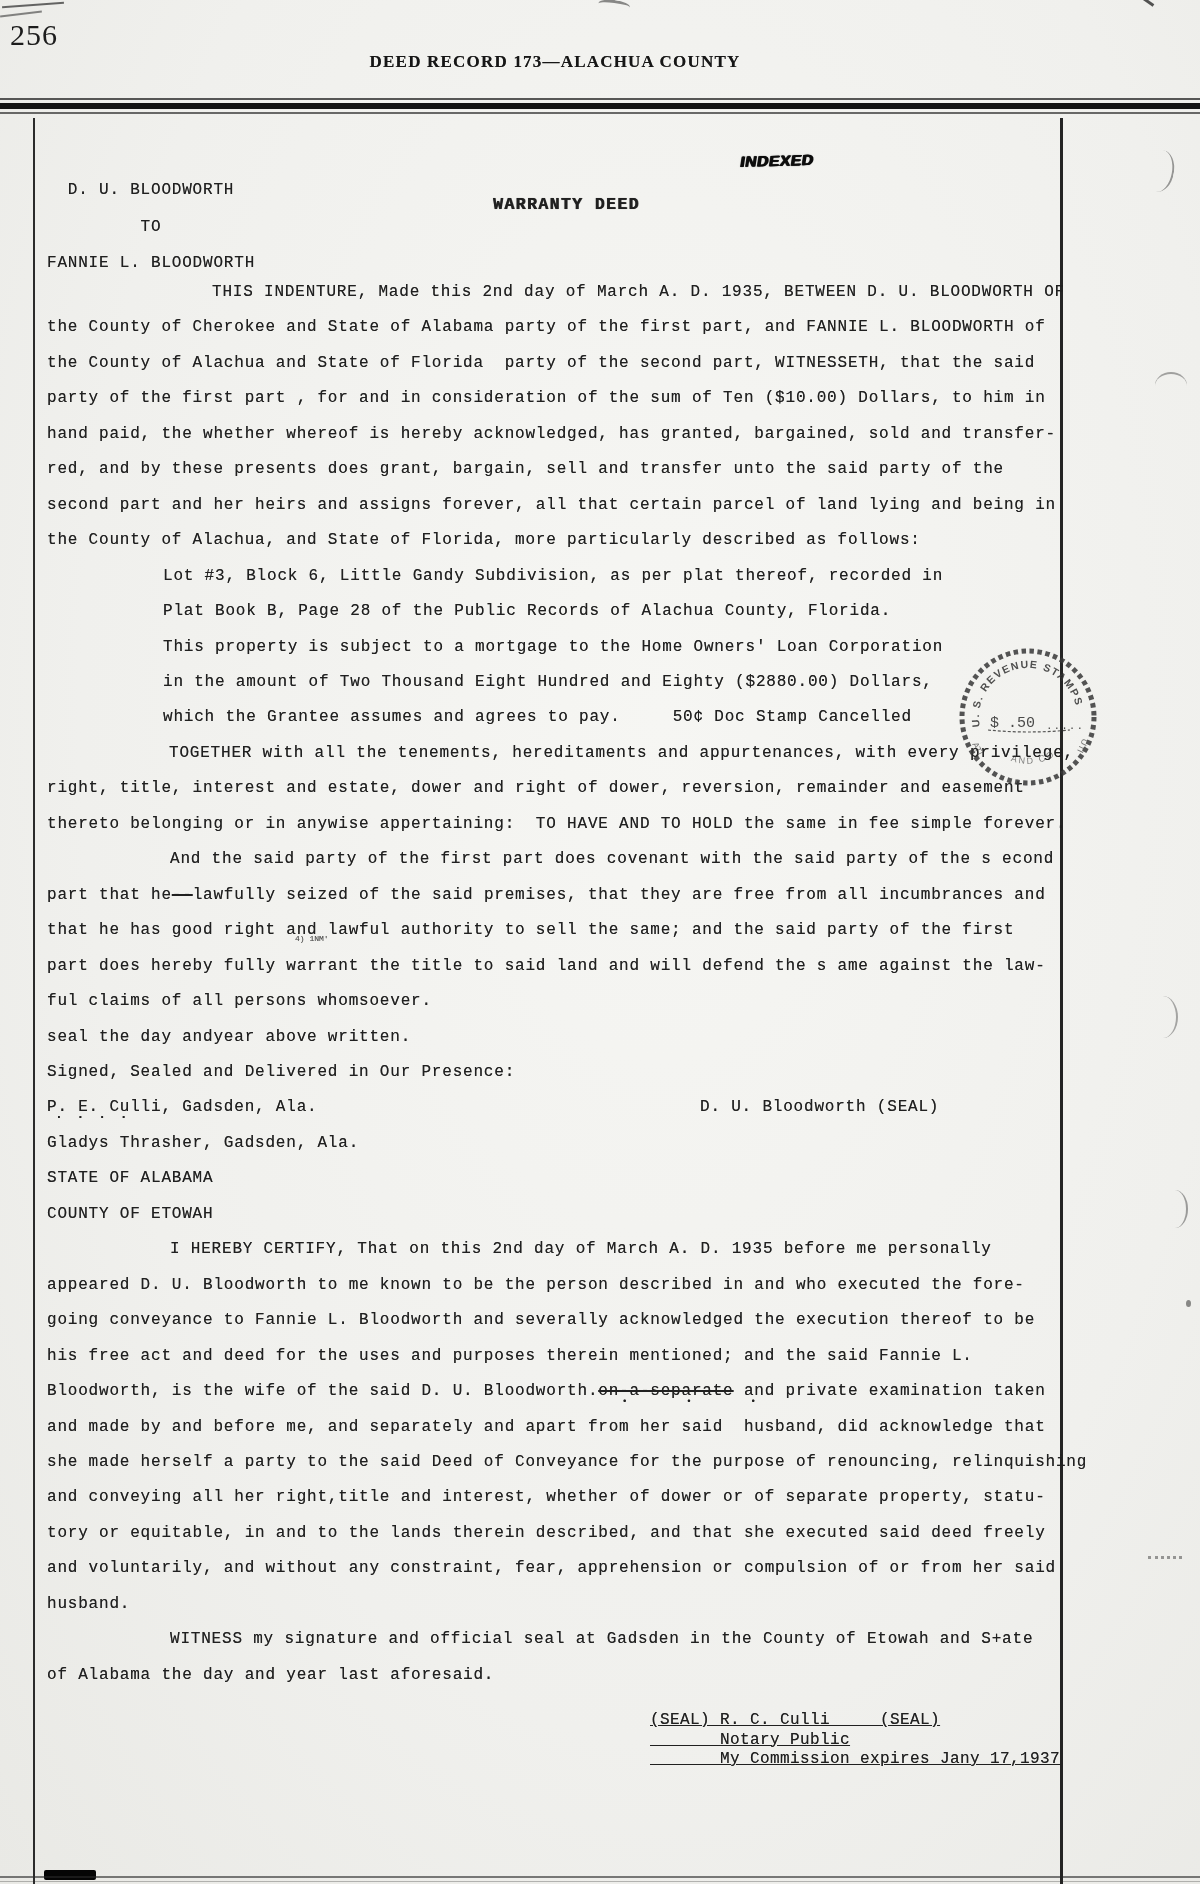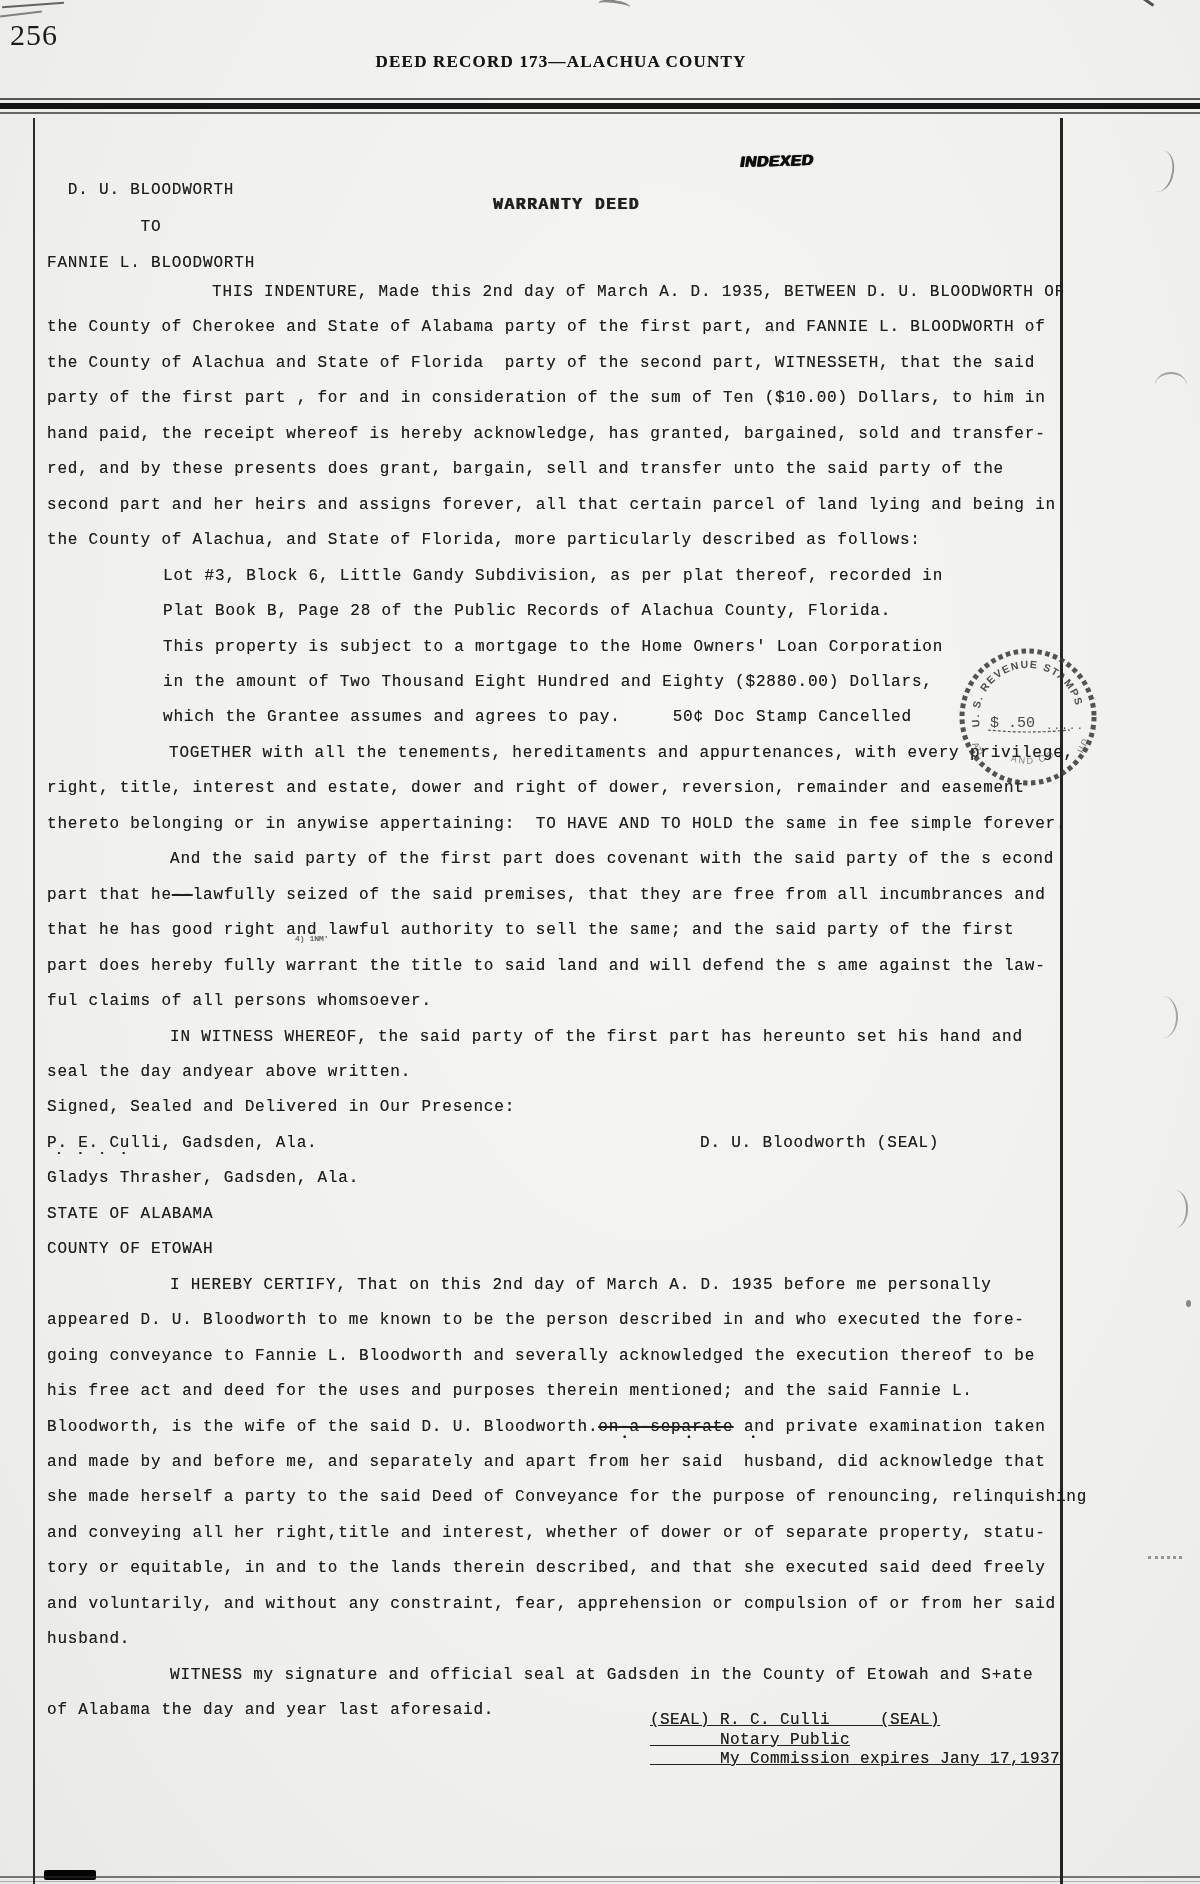--- a/index.html
+++ b/index.html
@@ -10,21 +10,21 @@
     font-family:"Liberation Mono","DejaVu Sans Mono",monospace;
     color:#202020;
   }
   
   .corner-num{
     position:absolute;left:10px;top:18px;
     font-family:"Liberation Serif","DejaVu Serif",serif;
     font-size:30px;color:#1c1c1c;letter-spacing:1px;
   }
   .page-header{
-    position:absolute;left:14px;top:52px;width:1094px;text-align:center;
+    position:absolute;left:8px;top:52px;width:1094px;text-align:center;
     font-family:"Liberation Serif","DejaVu Serif",serif;
     font-weight:bold;font-size:17px;letter-spacing:1.2px;color:#161616;
     text-shadow:0 0 .5px rgba(0,0,0,.55);
   }
   .rule-double{position:absolute;left:0;top:98px;width:1200px;height:18px;}
   .rule-double .thin1{position:absolute;top:0;left:0;width:100%;height:2px;background:rgba(35,35,35,.75);}
   .rule-double .thick{position:absolute;top:5px;left:0;width:100%;height:6px;background:#141414;}
   .rule-double .thin2{position:absolute;top:14px;left:0;width:100%;height:2px;background:rgba(45,45,45,.7);}
   .border-left{position:absolute;left:33px;top:118px;width:2px;height:1766px;background:#2b2b2b;z-index:1;}
   .border-right{position:absolute;left:1060px;top:118px;width:3px;height:1766px;background:#242424;z-index:1;}
@@ -98,38 +98,37 @@
     <div>TO</div>
     <div>FANNIE L. BLOODWORTH</div>
   </div>
   <div class="doc-title typew">WARRANTY DEED</div>
 
   <div id="deed-body" class="typew">
       <div class="bline" style="padding-left: 123px; text-align: center;"><span>THIS INDENTURE, Made this 2nd day of March A. D. 1935, BETWEEN D. U. BLOODWORTH OF</span></div>
       <div class="bline"><span>the County of Cherokee and State of Alabama party of the first part, and FANNIE L. BLOODWORTH of</span></div>
       <div class="bline"><span>the County of Alachua and State of Florida  party of the second part, WITNESSETH, that the said</span></div>
       <div class="bline"><span>party of the first part , for and in consideration of the sum of Ten ($10.00) Dollars, to him in</span></div>
-      <div class="bline"><span>hand paid, the receipt whereof is hereby acknowledge, has granted, bargained, sold and transfer-</span></div>
+      <div class="bline"><span>hand paid, the whether whereof is hereby acknowledged, has granted, bargained, sold and transfer-</span></div>
       <div class="bline"><span>red, and by these presents does grant, bargain, sell and transfer unto the said party of the</span></div>
       <div class="bline"><span>second part and her heirs and assigns forever, all that certain parcel of land lying and being in</span></div>
       <div class="bline"><span>the County of Alachua, and State of Florida, more particularly described as follows:</span></div>
       <div class="bline" style="padding-left: 116px; font-family: Liberation Mono, monospace;"><span>Lot #3, Block 6, Little Gandy Subdivision, as per plat thereof, recorded in</span></div>
       <div class="bline" style="padding-left: 116px;"><span>Plat Book B, Page 28 of the Public Records of Alachua County, Florida.</span></div>
       <div class="bline" style="padding-left: 116px;"><span>This property is subject to a mortgage to the Home Owners' Loan Corporation</span></div>
       <div class="bline" style="padding-left: 116px;"><span>in the amount of Two Thousand Eight Hundred and Eighty ($2880.00) Dollars,</span></div>
       <div class="bline" style="padding-left: 116px;"><span>which the Grantee assumes and agrees to pay.     50¢ Doc Stamp Cancelled</span></div>
       <div class="bline" style="padding-left: 122px;"><span>TOGETHER with all the tenements, hereditaments and appurtenances, with every privilege,</span></div>
       <div class="bline"><span>right, title, interest and estate, dower and right of dower, reversion, remainder and easement</span></div>
       <div class="bline"><span>thereto belonging or in anywise appertaining:  TO HAVE AND TO HOLD the same in fee simple forever.</span></div>
       <div class="bline" style="padding-left: 123px;"><span>And the said party of the first part does covenant with the said party of the s econd</span></div>
       <div class="bline"><span>part that he</span><span class="strike">--</span><span>lawfully seized of the said premises, that they are free from all incumbrances and</span></div>
       <div class="bline"><span>that he has good right and lawful authority to sell the same; and the said party of the first</span><span class="below overtype" style="left: 248px;">4) 1NM'</span></div>
       <div class="bline"><span>part does hereby fully warrant the title to said land and will defend the s ame against the law-</span></div>
       <div class="bline"><span>ful claims of all persons whomsoever.</span></div>
-      <div class="bline" style="padding-left: 123px;"><span>IN WITNESS WHEREOF, the said party of the first part has hereunto set his hand and</span></div>
       <div class="bline"><span>seal the day andyear above written.</span></div>
       <div class="bline"><span>Signed, Sealed and Delivered in Our Presence:</span></div>
       <div class="bline"><span>P. E. Culli, Gadsden, Ala.</span><span class="rcol" style="left: 653px;">D. U. Bloodworth (SEAL)</span><span class="below dots" style="left: 8px;">. . . .</span></div>
       <div class="bline"><span>Gladys Thrasher, Gadsden, Ala.</span></div>
       <div class="bline"><span>STATE OF ALABAMA</span></div>
       <div class="bline"><span>COUNTY OF ETOWAH</span></div>
       <div class="bline" style="padding-left: 123px;"><span>I HEREBY CERTIFY, That on this 2nd day of March A. D. 1935 before me personally</span></div>
       <div class="bline"><span>appeared D. U. Bloodworth to me known to be the person described in and who executed the fore-</span></div>
       <div class="bline"><span>going conveyance to Fannie L. Bloodworth and severally acknowledged the execution thereof to be</span></div>
       <div class="bline"><span>his free act and deed for the uses and purposes therein mentioned; and the said Fannie L.</span></div>

